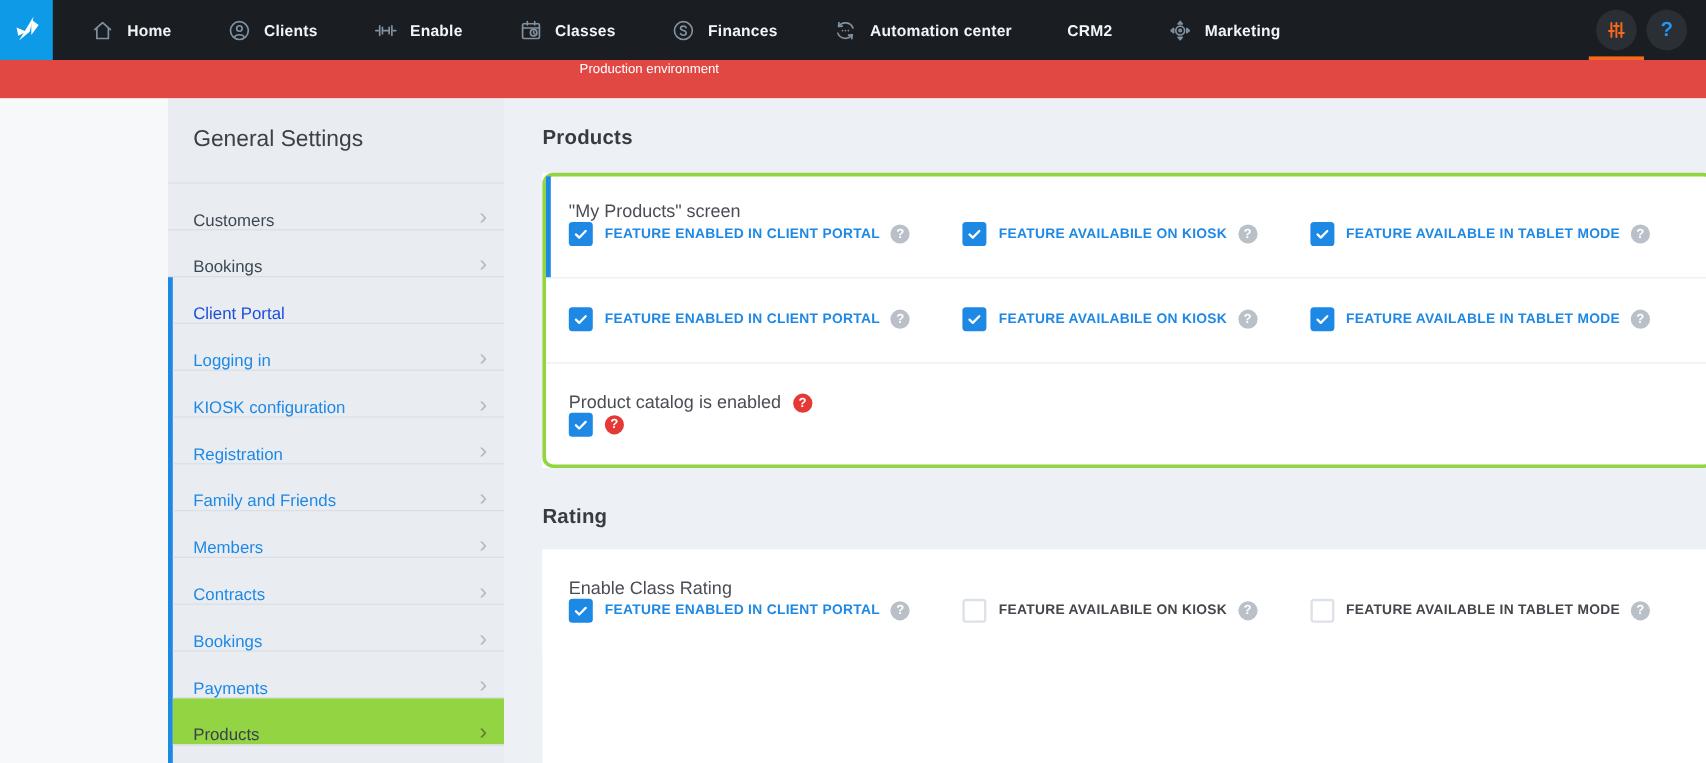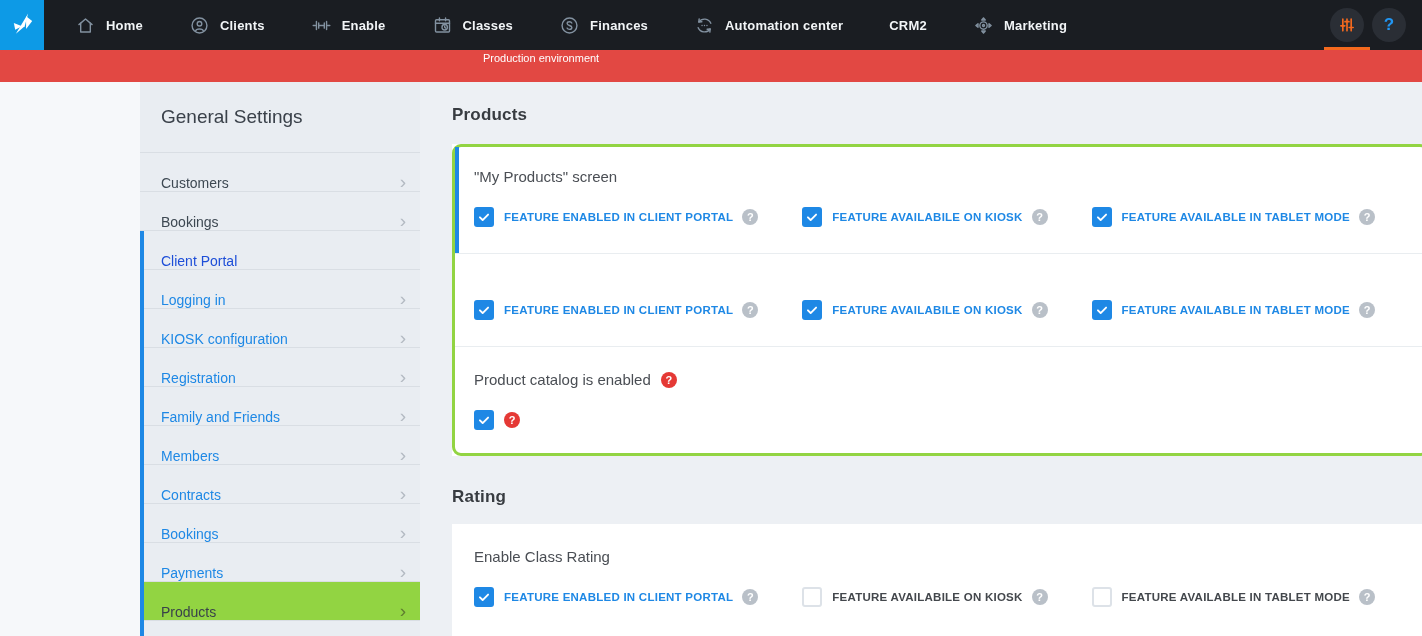--- a/index.html
+++ b/index.html
@@ -50,21 +50,21 @@
   .main-heading{ font-size:17px; font-weight:700; color:#383c41; letter-spacing:.2px; }
 
   .box{ position:relative; margin-top:18px; }
   .box.plain{ margin-top:16px; min-height:225px; background:#fff; }
   .rows .row{ background:#fff; position:relative; padding:24px 24px 26px 22px; }
   .rows .row + .row{ border-top:1px solid #e9edf0; }
   .row-title{ font-size:15px; color:#4a4e54; display:flex; align-items:center; gap:10px; }
   .row.accent::before{ content:""; position:absolute; left:3px; top:3px; bottom:0; width:4px; background:var(--blue); z-index:6; }
   .outline{ position:absolute; top:0; bottom:0; left:0; right:14px; border:3px solid var(--green); border-radius:9px; z-index:5; pointer-events:none; }
 
-  .cb-row{ display:flex; align-items:center; margin-top:22px; }
+  .cb-row{ display:flex; align-items:center; }
   .cb-item{ display:flex; align-items:center; margin-right:44px; cursor:default; }
   .checkbox{ width:20px; height:20px; border-radius:3px; background:var(--blue); display:flex; align-items:center; justify-content:center; margin-right:10px; cursor:pointer; flex:0 0 20px;}
   .checkbox.unchecked{ background:#fff; border:2px solid #dde2e8; }
   .checkbox svg{ width:14px; height:14px; stroke:#fff; stroke-width:3.2; fill:none; stroke-linecap:round; stroke-linejoin:round; }
   .cb-label{ font-size:11.5px; font-weight:700; color:var(--blue); letter-spacing:.25px; margin-right:9px; white-space:nowrap; }
   .cb-label.off{ color:#43474c; }
   .help{ width:16px; height:16px; border-radius:50%; background:#b9c0c8; color:#fff; font-size:11px; font-weight:700; display:flex; align-items:center; justify-content:center; cursor:pointer; flex:0 0 16px;}
   .help.red{ background:#e53935; }
   .title-help{ display:none; }
   .row.has-title-help .title-help{ display:flex; }

